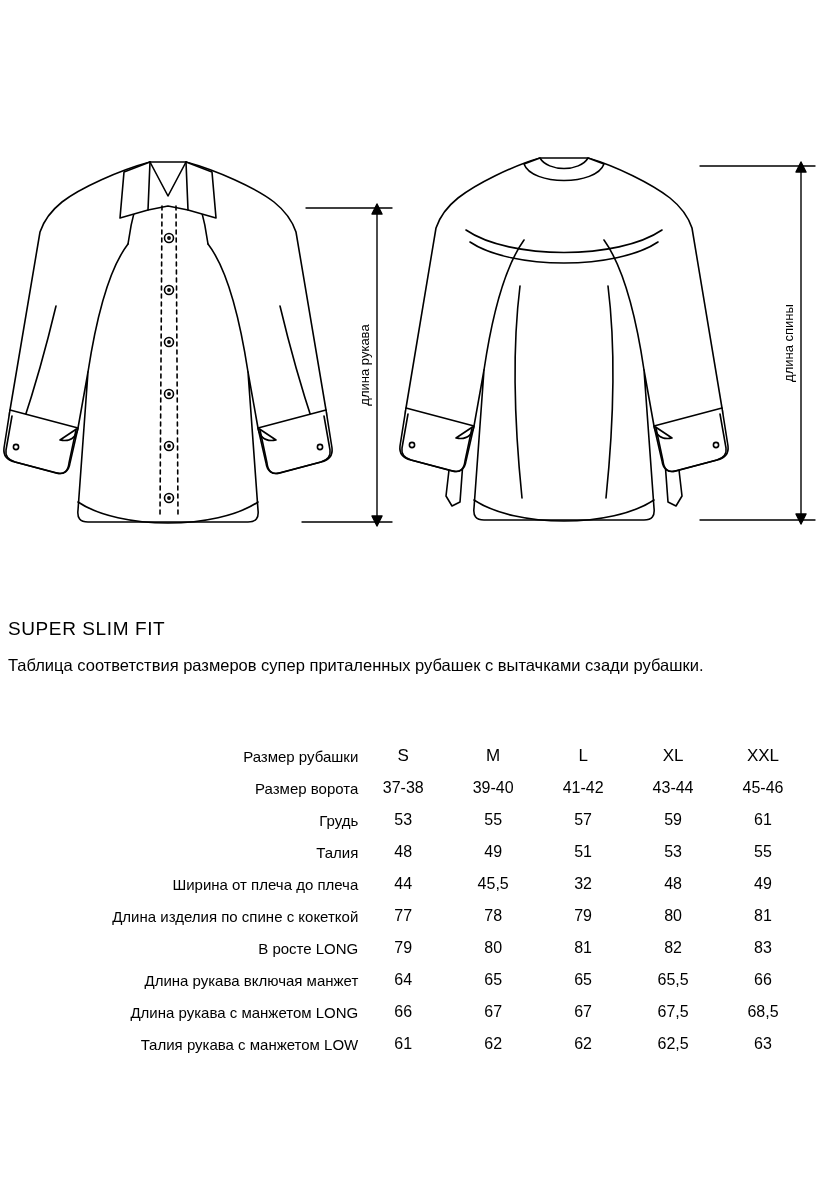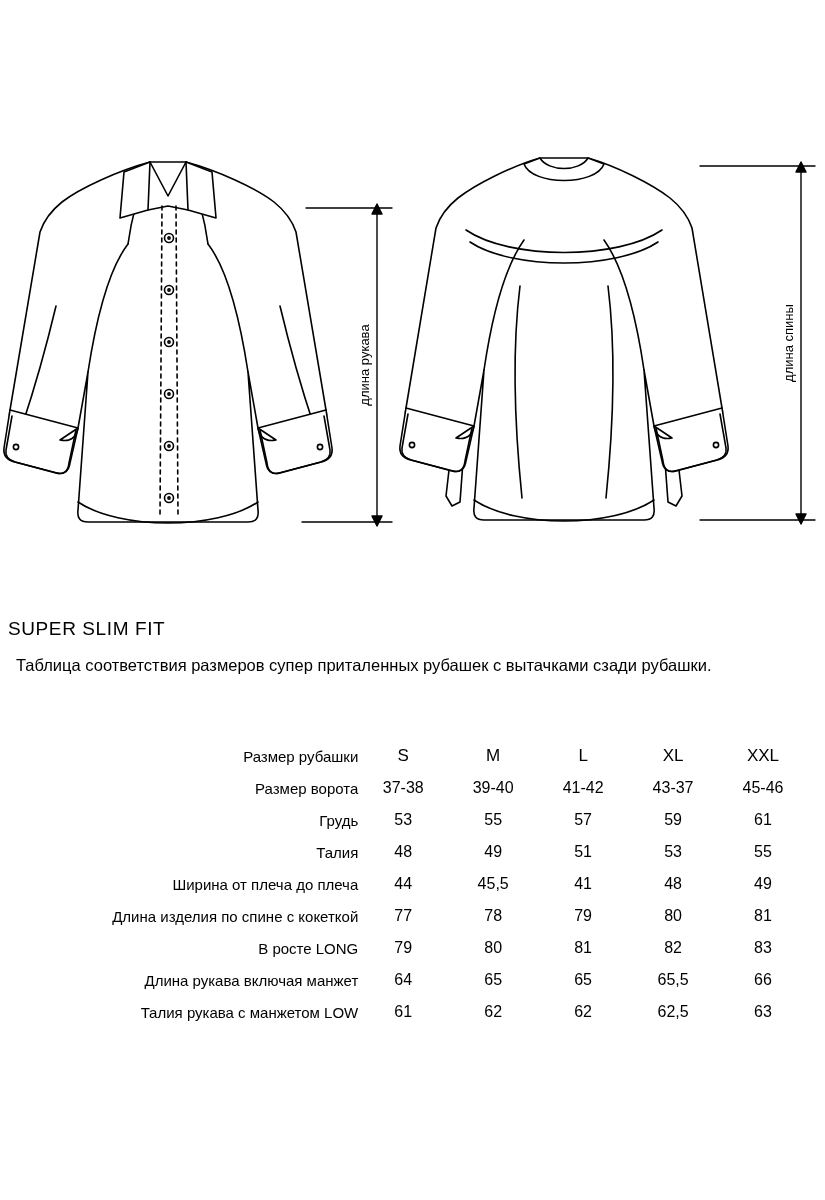--- a/index.html
+++ b/index.html
@@ -46,21 +46,21 @@
   }
   .fit-name {
     font-size: 19px;
     font-weight: normal;
     letter-spacing: 0.6px;
     margin: 0 0 12px 0;
   }
   .fit-desc {
     font-size: 16.5px;
     line-height: 26px;
-    margin: 8px;
+    margin: 0;
     max-width: 790px;
   }
   table.size-table {
     position: absolute;
     top: 740px;
     left: 8px;
     width: 800px;
     border-collapse: collapse;
     font-size: 15px;
   }
@@ -251,21 +251,21 @@
         <td class="val">L</td>
         <td class="val">XL</td>
         <td class="val">XXL</td>
       </tr>
 
       <tr>
         <td class="rowlabel">Размер ворота</td>
         <td class="val">37-38</td>
         <td class="val">39-40</td>
         <td class="val">41-42</td>
-        <td class="val">43-37</td>
+        <td class="val">43-44</td>
         <td class="val">45-46</td>
       </tr>
 
       <tr>
         <td class="rowlabel">Грудь</td>
         <td class="val">53</td>
         <td class="val">55</td>
         <td class="val">57</td>
         <td class="val">59</td>
         <td class="val">61</td>
@@ -277,21 +277,21 @@
         <td class="val">49</td>
         <td class="val">51</td>
         <td class="val">53</td>
         <td class="val">55</td>
       </tr>
 
       <tr>
         <td class="rowlabel">Ширина от плеча до плеча</td>
         <td class="val">44</td>
         <td class="val">45,5</td>
-        <td class="val">41</td>
+        <td class="val">32</td>
         <td class="val">48</td>
         <td class="val">49</td>
       </tr>
 
       <tr>
         <td class="rowlabel">Длина изделия по спине с кокеткой</td>
         <td class="val">77</td>
         <td class="val">78</td>
         <td class="val">79</td>
         <td class="val">80</td>
@@ -310,20 +310,28 @@
 
       <tr>
         <td class="rowlabel">Длина рукава включая манжет</td>
         <td class="val">64</td>
         <td class="val">65</td>
         <td class="val">65</td>
         <td class="val">65,5</td>
         <td class="val">66</td>
       </tr>
 
+      <tr>
+        <td class="rowlabel">Длина рукава с манжетом LONG</td>
+        <td class="val">66</td>
+        <td class="val">67</td>
+        <td class="val">67</td>
+        <td class="val">67,5</td>
+        <td class="val">68,5</td>
+      </tr>
 
       <tr>
         <td class="rowlabel">Талия рукава с манжетом LOW</td>
         <td class="val">61</td>
         <td class="val">62</td>
         <td class="val">62</td>
         <td class="val">62,5</td>
         <td class="val">63</td>
       </tr>
     </tbody>

